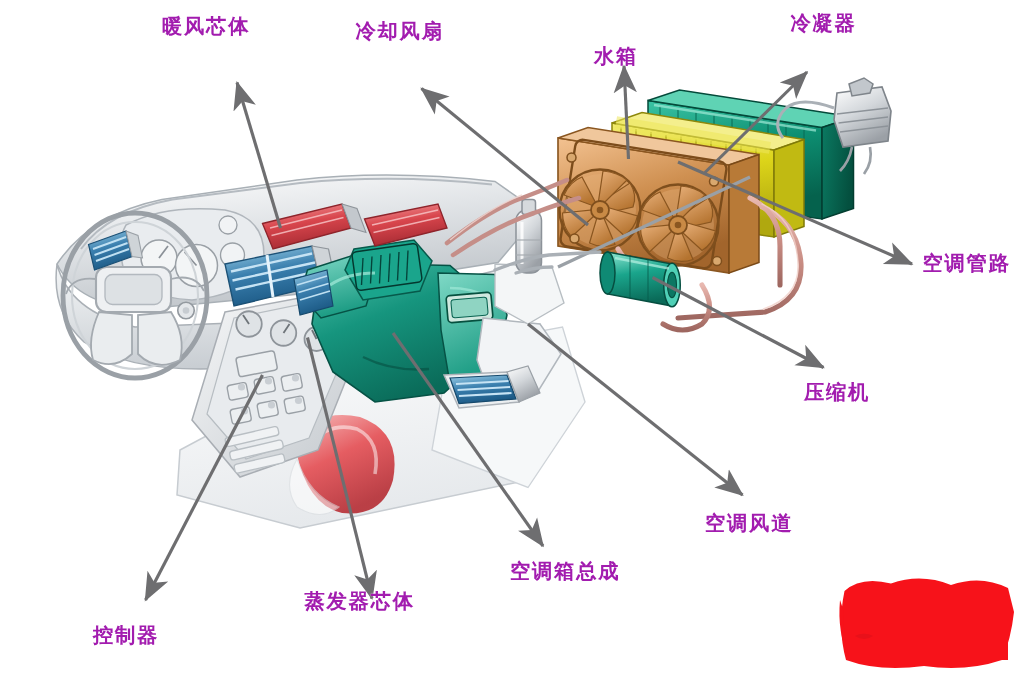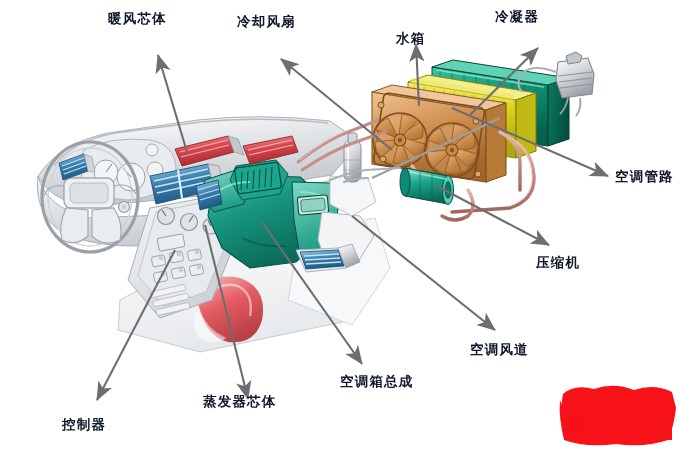--- a/index.html
+++ b/index.html
@@ -15,21 +15,21 @@
     background:#ffffff;
     overflow:hidden;
   }
   #artboard{
     position:absolute;
     left:0;top:0;
     width:681px;height:449px;
   }
   .label{
     position:absolute;
-    color:#0f172a;
+    color:#a21caf;
     font-weight:bold;
     font-size:13.5px;
     letter-spacing:1.2px;
     white-space:nowrap;
     line-height:1;
     font-family:"DejaVu Sans","Liberation Sans",sans-serif;
     text-shadow:0 0 1px rgba(255,255,255,0.9);
     z-index:40;
   }
   .redaction{
@@ -428,21 +428,21 @@
         <line x1="262" y1="222" x2="362" y2="364"></line>
         <line x1="205" y1="225" x2="248" y2="399"></line>
         <line x1="175" y1="250" x2="97" y2="400"></line>
       </g>
 
   </svg>
 
   <div class="label" style="left:108px;top:12px;">暖风芯体</div>
   <div class="label" style="left:237px;top:15px;">冷却风扇</div>
   <div class="label" style="left:396px;top:6px;margin-top:26px;">水箱</div>
-  <div class="label" style="left:495px;top:10px;text-align:right;">冷凝器</div>
+  <div class="label" style="left:527px;top:10px;text-align:right;">冷凝器</div>
   <div class="label" style="left:615px;top:170px;">空调管路</div>
   <div class="label" style="left:536px;top:256px;">压缩机</div>
   <div class="label" style="left:470px;top:343px;">空调风道</div>
   <div class="label" style="left:340px;top:375px;">空调箱总成</div>
   <div class="label" style="left:203px;top:395px;">蒸发器芯体</div>
   <div class="label" style="left:62px;top:418px;">控制器</div>
 
   <svg class="redaction" style="left:548px;top:378px;" width="133" height="71" viewBox="0 0 133 71">
     <path d="M15,16 Q26,6 46,11 Q66,4 86,12 Q106,5 124,14 L128,30 Q126,48 120,62 Q96,70 68,66 Q38,70 16,62 Q10,40 15,16 Z" fill="#f7121a"></path>
     <path d="M12,22 Q10,44 18,60 Q14,44 14,28 Z" fill="#f7121a"></path>

